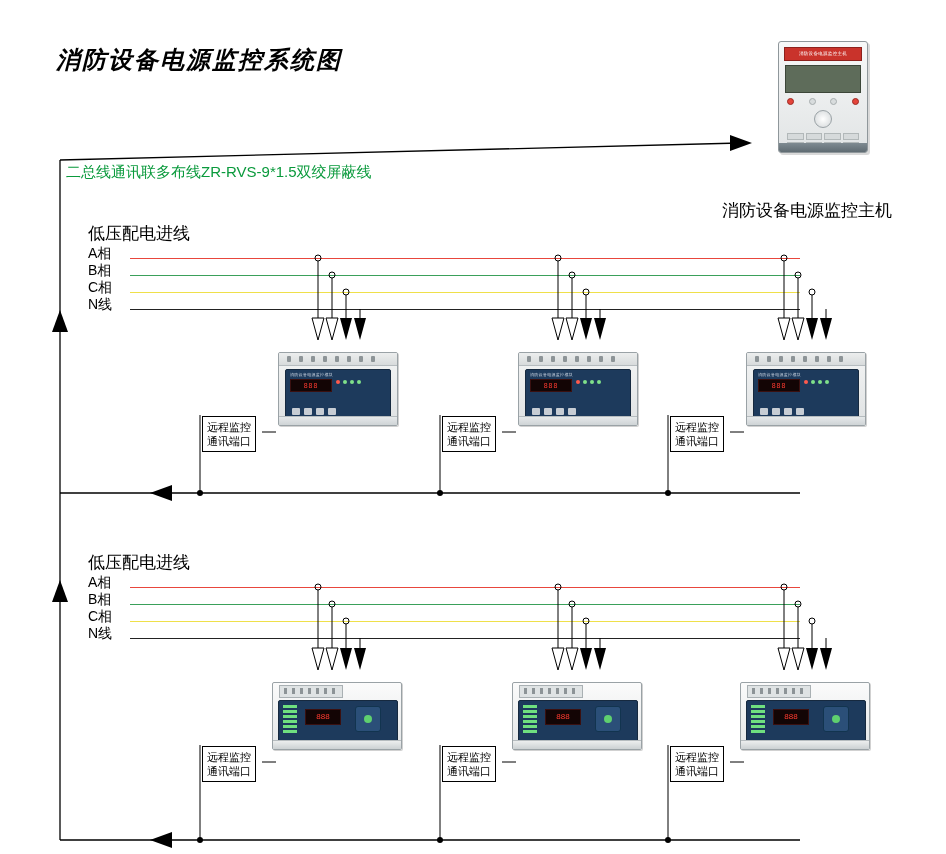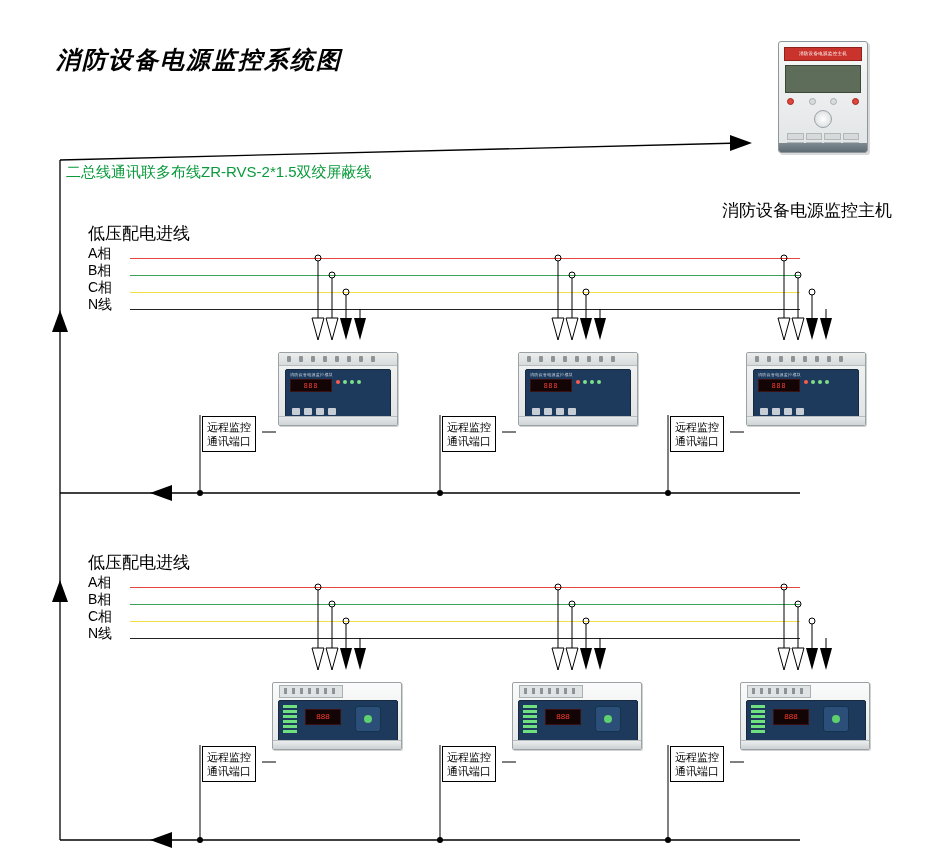--- a/index.html
+++ b/index.html
@@ -262,21 +262,21 @@
     <line x1="440" y1="840" x2="440" y2="745" stroke="#000" stroke-width="1"></line>
     <line x1="668" y1="840" x2="668" y2="745" stroke="#000" stroke-width="1"></line>
     <circle cx="200" cy="840" r="3" fill="#000"></circle>
     <circle cx="440" cy="840" r="3" fill="#000"></circle>
     <circle cx="668" cy="840" r="3" fill="#000"></circle>
     <line x1="262" y1="762" x2="276" y2="762" stroke="#000" stroke-width="1"></line>
     <line x1="502" y1="762" x2="516" y2="762" stroke="#000" stroke-width="1"></line>
     <line x1="730" y1="762" x2="744" y2="762" stroke="#000" stroke-width="1"></line>
   </svg>
 
-  <div class="abs label-green" style="left:66px; top:163px;">二总线通讯联多布线ZR-RVS-2*1.5双绞屏蔽线</div>
+  <div class="abs label-green" style="left:66px; top:163px;">二总线通讯联多布线ZR-RVS-9*1.5双绞屏蔽线</div>
 
   <div class="abs label-big" style="left:88px; top:222px;">低压配电进线</div>
 
   <div class="abs phase" style="left:88px; top:245px;">A相</div>
   <div class="abs hline" style="left:130px; top:258px; width:670px; border-color:#e8463c;"></div>
 
   <div class="abs phase" style="left:88px; top:262px;">B相</div>
   <div class="abs hline" style="left:130px; top:275px; width:670px; border-color:#3aa05a;"></div>
 
   <div class="abs phase" style="left:88px; top:279px;">C相</div>

